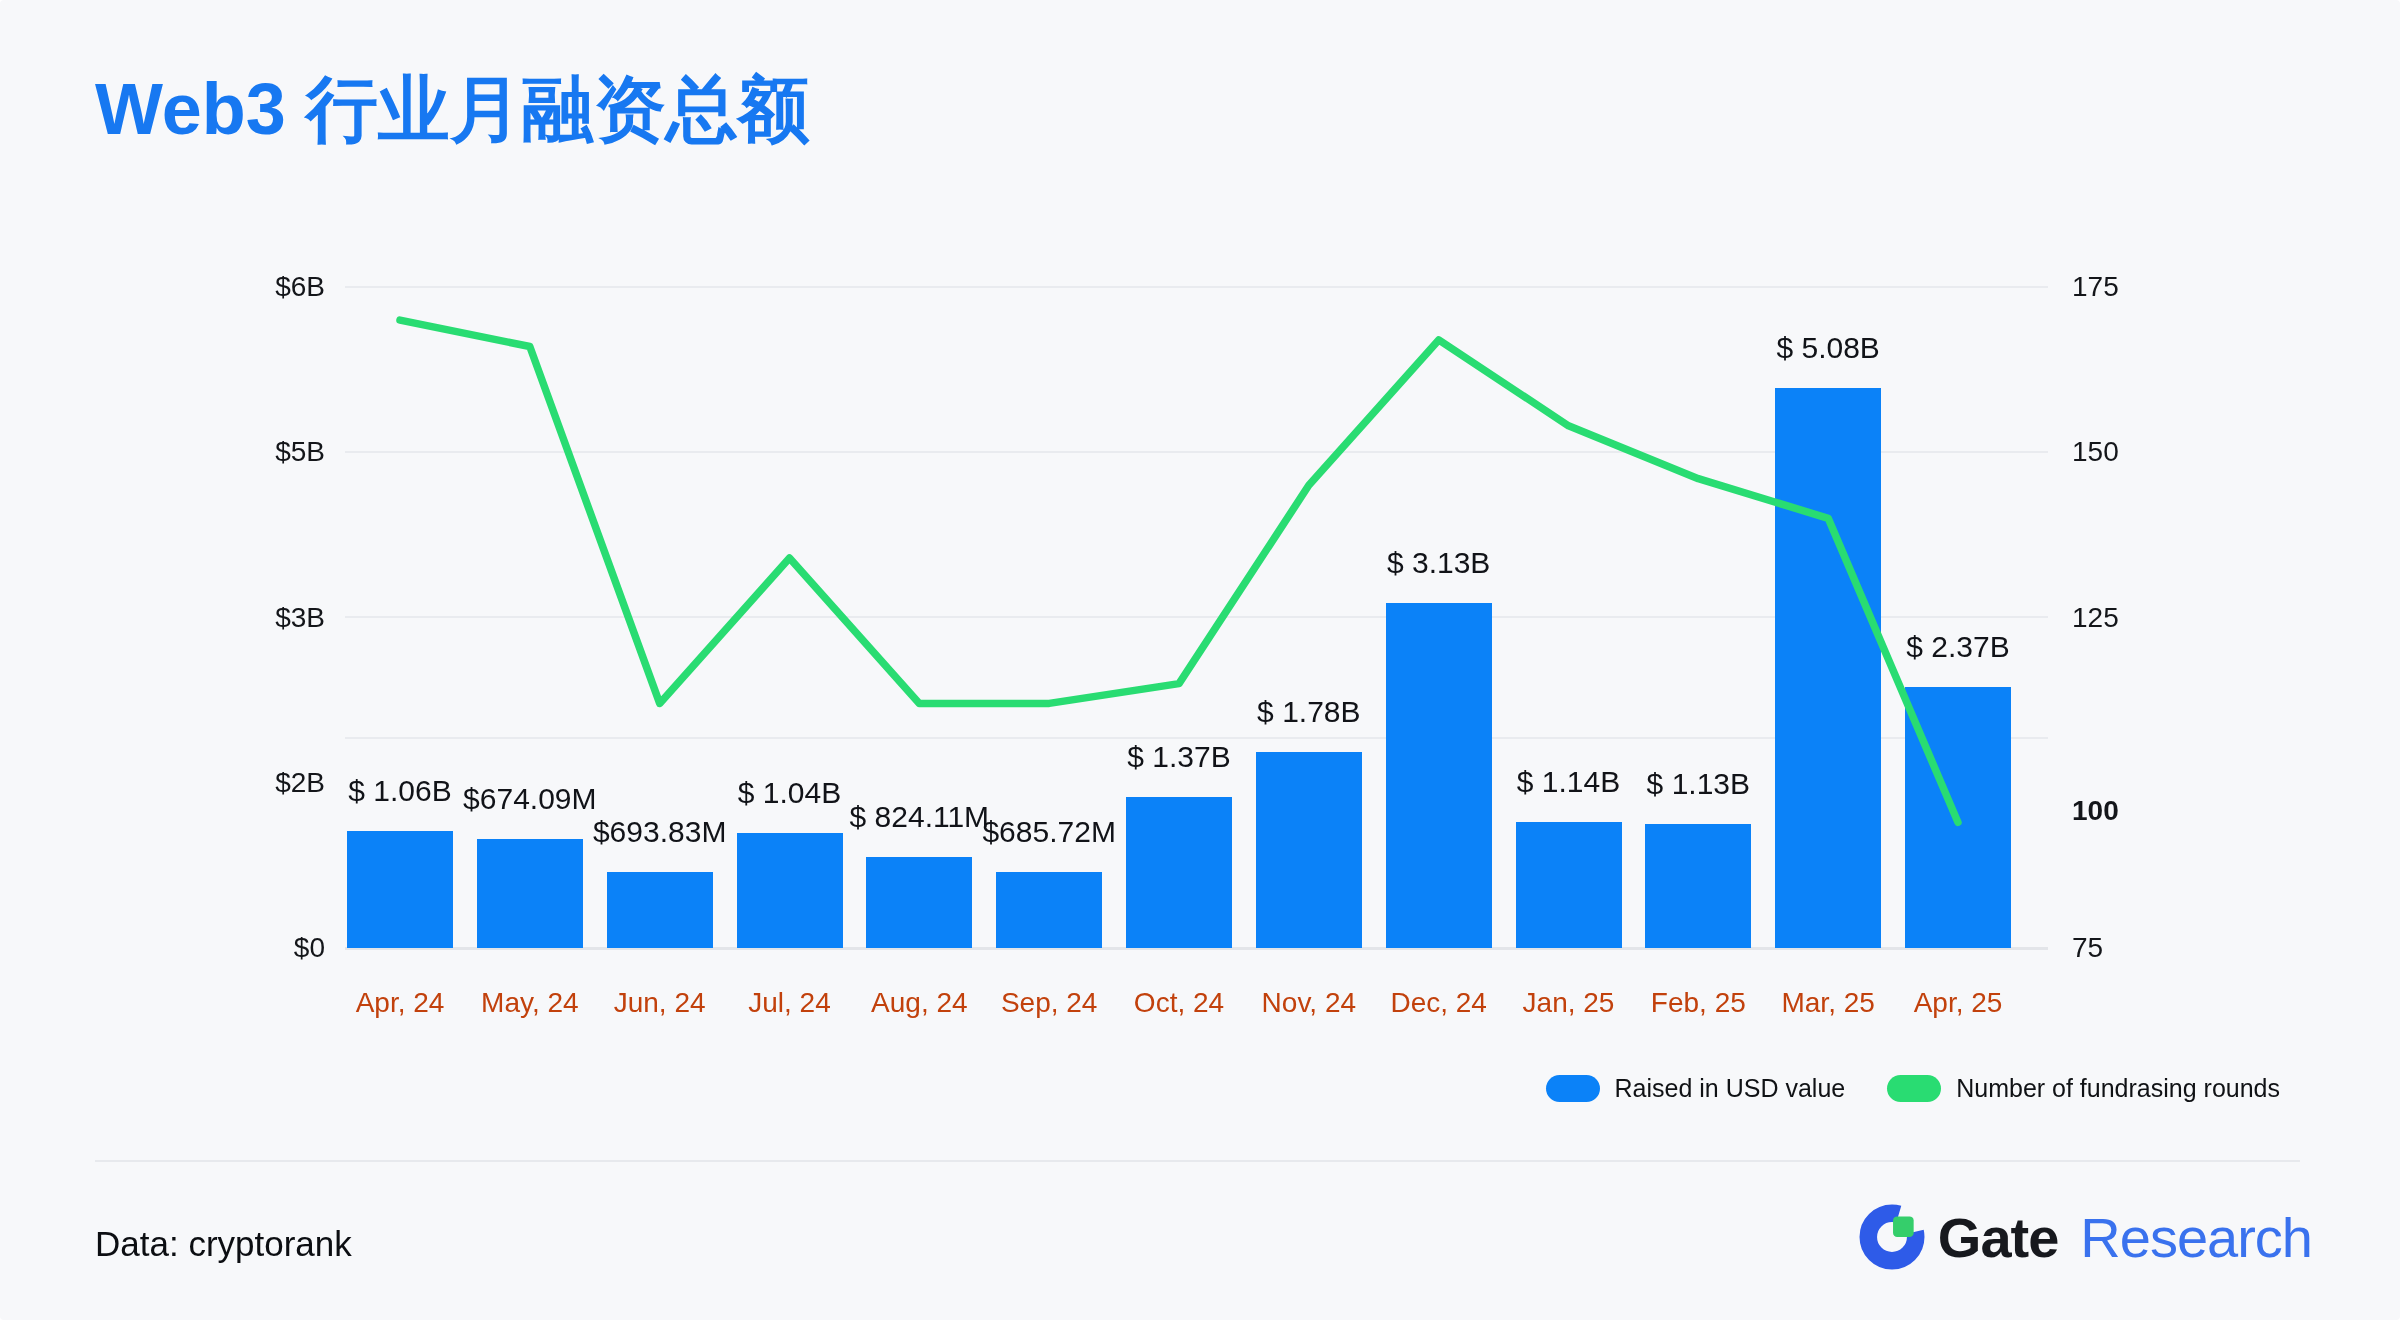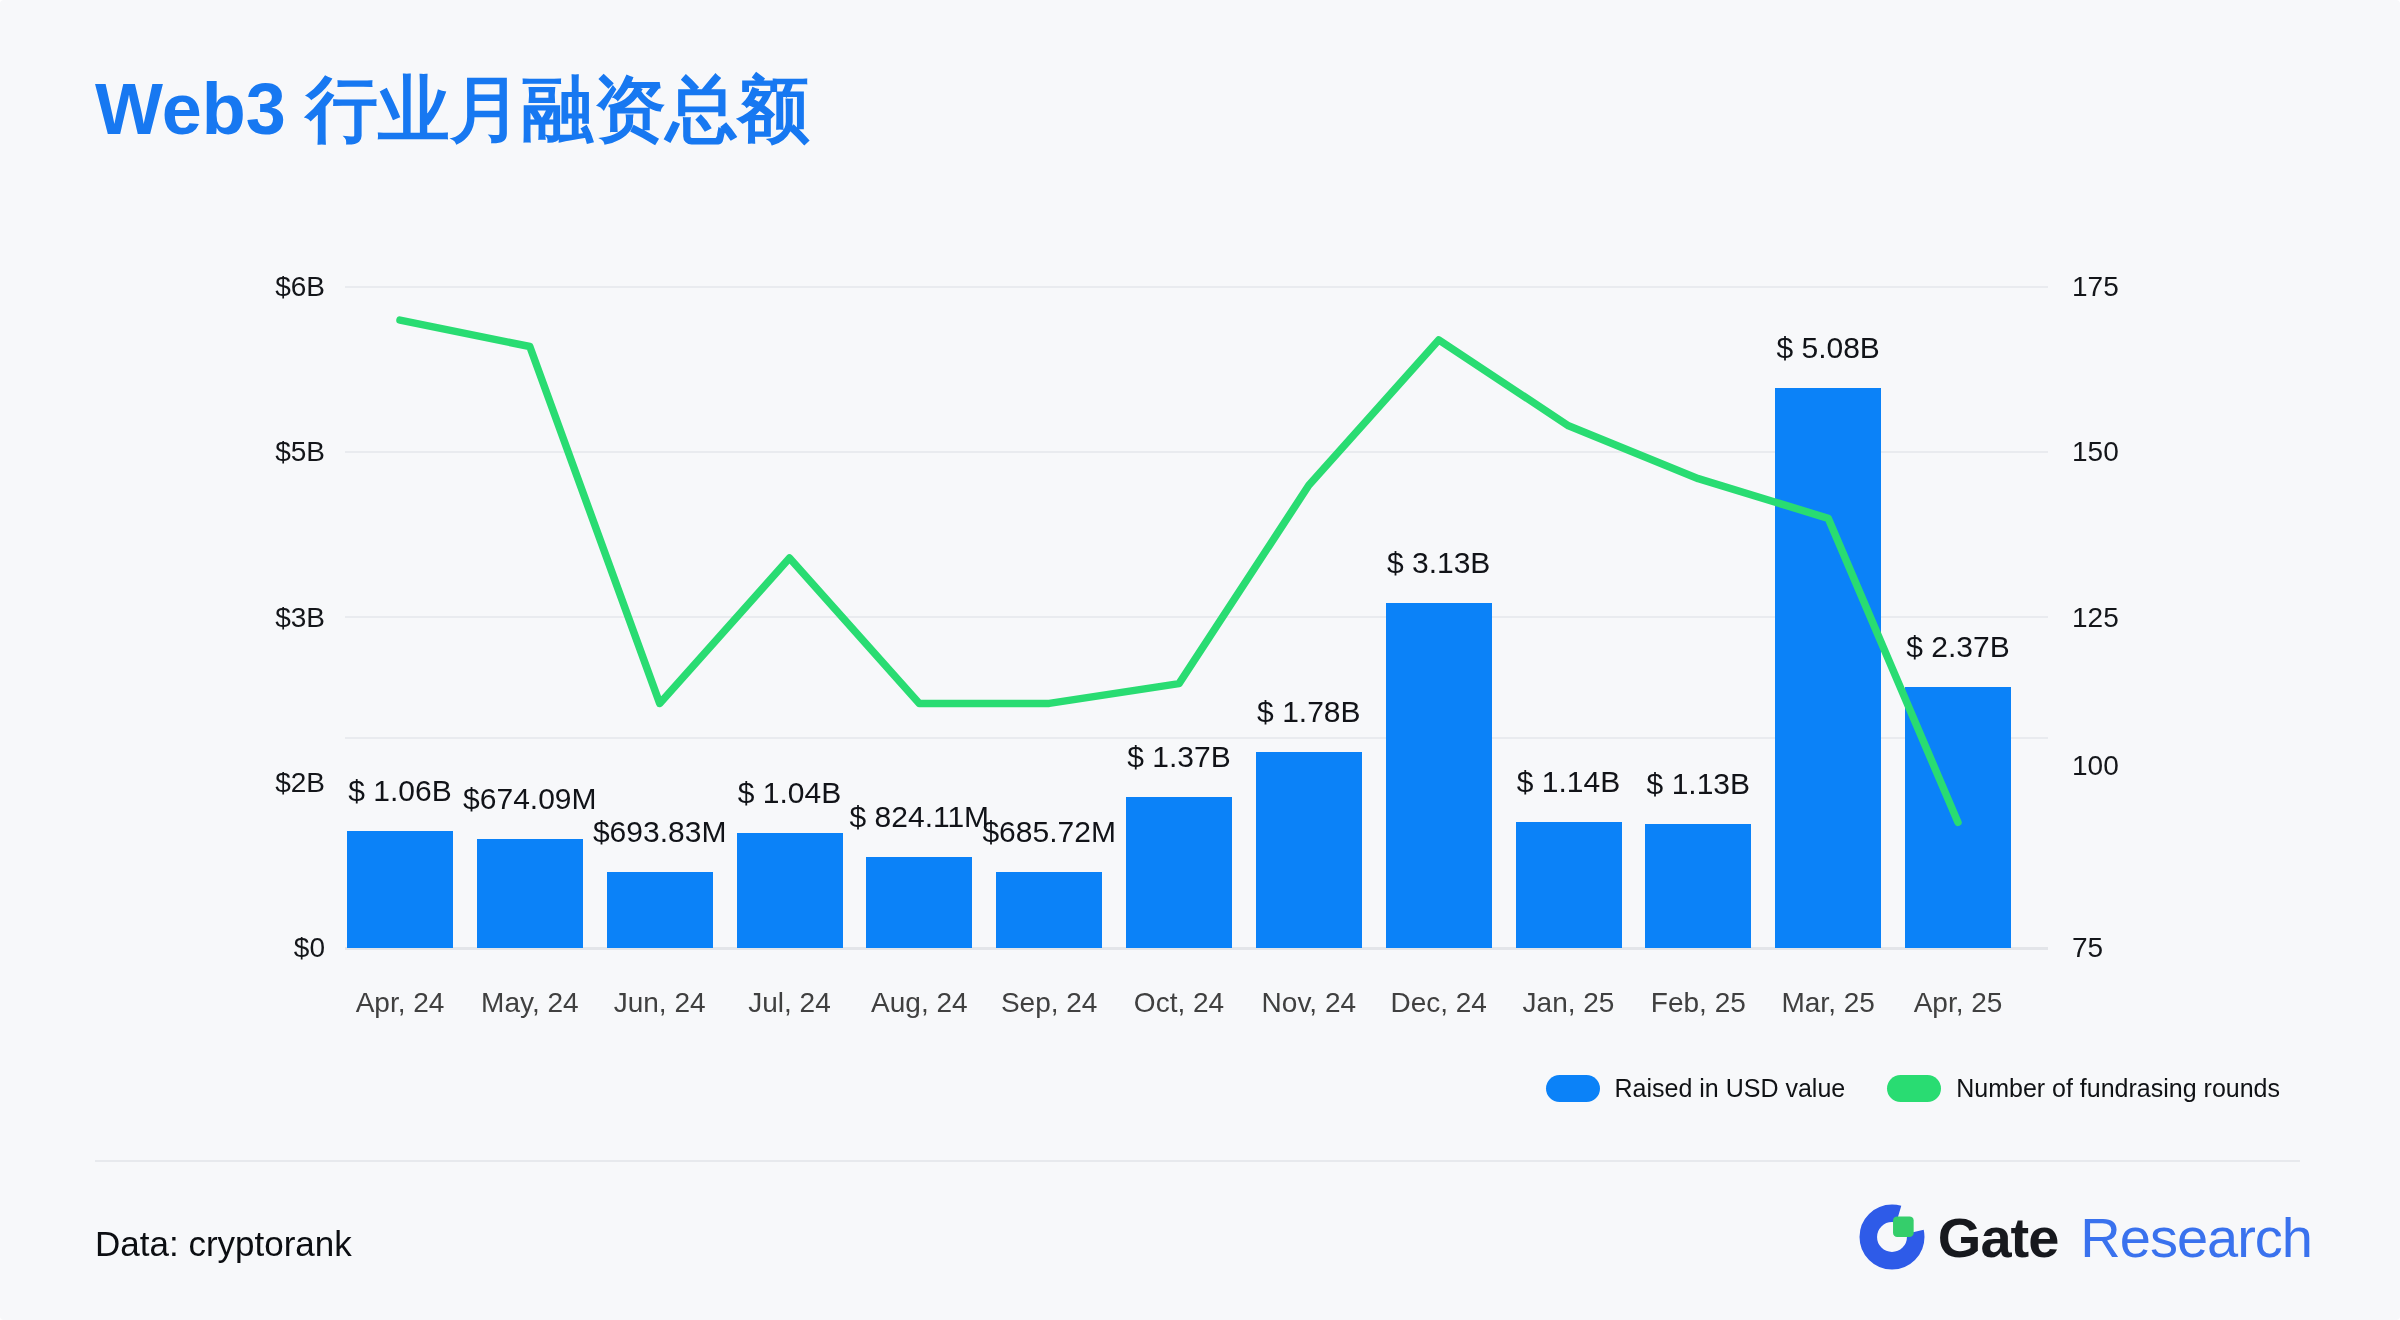--- a/index.html
+++ b/index.html
@@ -22,21 +22,21 @@
   }
   .ytick.left{left:175px;width:150px;text-align:right;}
   .ytick.right{left:2072px;width:120px;text-align:left;}
   .bar{position:absolute;width:106px;}
   .barlabel{
     position:absolute;transform:translateX(-50%);white-space:nowrap;
     font-size:30px;font-weight:500;color:#111318;height:36px;line-height:36px;
   }
   .xlabel{
     position:absolute;top:986px;transform:translateX(-50%);white-space:nowrap;
-    font-size:28px;color:#404040;height:34px;line-height:34px;
+    font-size:28px;color:#c2410c;height:34px;line-height:34px;
   }
   #line-svg{position:absolute;left:0;top:0;width:2400px;height:1320px;pointer-events:none;}
   .legend{position:absolute;top:1074px;right:120px;display:flex;align-items:center;gap:42px;}
   .legend-item{display:flex;align-items:center;}
   .swatch{width:54px;height:27px;border-radius:14px;display:inline-block;flex:none;}
   .legend-label{font-size:25px;font-weight:500;color:#101215;margin-left:15px;white-space:nowrap;}
   .divider{position:absolute;left:95px;top:1160px;width:2205px;height:2px;background:#e7e9ed;}
   .source{position:absolute;left:95px;top:1224px;font-size:35px;color:#0c0e12;}
   .brand{position:absolute;right:88px;top:1204px;display:flex;align-items:center;}
   .brand-mark{width:66px;height:66px;flex:none;}
@@ -57,21 +57,21 @@
       <div class="gridline" style="top: 737px;"></div>
       <div class="gridline baseline" style="top: 947px;"></div>
       <div class="ytick left" style="top: 270px;">$6B</div>
       <div class="ytick left" style="top: 435.25px;">$5B</div>
       <div class="ytick left" style="top: 600.5px;">$3B</div>
       <div class="ytick left" style="top: 765.75px;">$2B</div>
       <div class="ytick left" style="top: 931px;">$0</div>
       <div class="ytick right" style="top: 270px;">175</div>
       <div class="ytick right" style="top: 435.25px;">150</div>
       <div class="ytick right" style="top: 600.5px;">125</div>
-      <div class="ytick right" style="top: 749px;">100</div>
+      <div class="ytick right" style="top: 794px; font-weight: bold;">100</div>
       <div class="ytick right" style="top: 931px;">75</div>
       <div class="bar" style="left: 347px; top: 831.223px; height: 116.777px; background: rgb(11, 130, 248);"></div>
       <div class="barlabel" style="left: 400px; top: 773.223px;">$ 1.06B</div>
       <div class="bar" style="left: 476.833px; top: 839.311px; height: 108.689px; background: rgb(11, 130, 248);"></div>
       <div class="barlabel" style="left: 529.833px; top: 781.311px;">$674.09M</div>
       <div class="bar" style="left: 606.667px; top: 871.563px; height: 76.4369px; background: rgb(11, 130, 248);"></div>
       <div class="barlabel" style="left: 659.667px; top: 813.563px;">$693.83M</div>
       <div class="bar" style="left: 736.5px; top: 833.427px; height: 114.573px; background: rgb(11, 130, 248);"></div>
       <div class="barlabel" style="left: 789.5px; top: 775.427px;">$ 1.04B</div>
       <div class="bar" style="left: 866.333px; top: 857.211px; height: 90.7895px; background: rgb(11, 130, 248);"></div>

